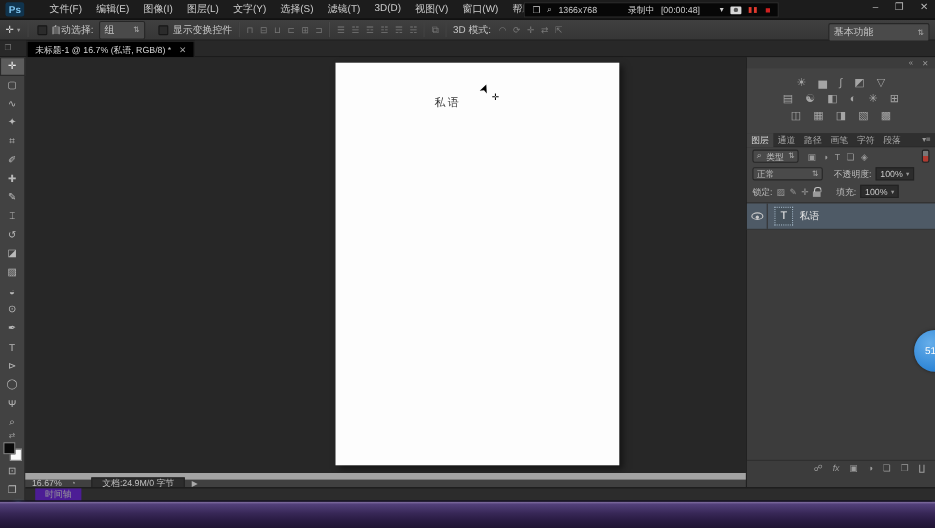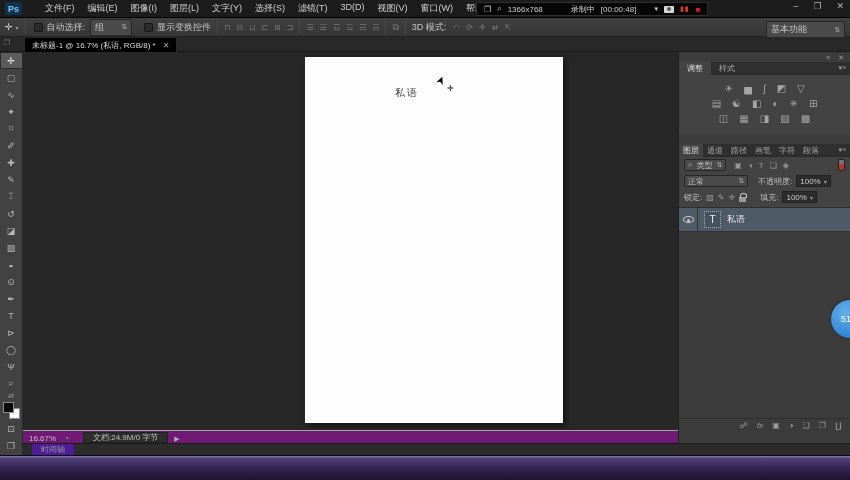--- a/index.html
+++ b/index.html
@@ -44,21 +44,21 @@
   .bg-swatch { position:absolute; right:0; bottom:0; width:11px; height:11px; background:#fbfbfb; border:1px solid #8a8a8a; }
 
   
   .pasteboard { left:23px; top:52px; width:655px; height:378px; background:#272727; }
   .canvas { left:305px; top:57px; width:258px; height:366px; background:#fdfdfd; box-shadow:3px 3px 6px rgba(0,0,0,.5); }
   .canvas-text { position:absolute; left:90px; top:29px; font-size:10px; color:#3b3b3b; letter-spacing:2px; }
   .cursor-arrow { position:absolute; left:436px; top:74px; font-size:11px; color:#000; transform:rotate(-68deg); text-shadow:0 0 1px #fff; z-index:40; }
   .cursor-cross { position:absolute; left:447px; top:84px; font-size:8px; color:#000; text-shadow:0 0 1px #fff; z-index:40; }
 
   
-  .statusbar { left:23px; top:430px; width:655px; height:13px; background:#701a75; border-top:1px solid #a3a3a3; display:flex; align-items:flex-end; font-size:8px; color:#c0c0c0; }
+  .statusbar { left:23px; top:430px; width:655px; height:13px; background:#404040; border-top:6px solid #a3a3a3; display:flex; align-items:center; font-size:8px; color:#c0c0c0; }
   .docinfo { background:#2d2d2d; border:1px solid #222; padding:0 9px; margin-left:14px; height:11px; display:flex; align-items:center; }
   .timeline { left:23px; top:443px; width:827px; height:12px; background:#2c2c2c; border-top:1px solid #1b1b1b; display:flex; align-items:center; }
   .timeline-tab { background:#4c1d95; color:#9a9a9a; font-size:8px; padding:0 9px; margin-left:9px; height:11px; display:flex; align-items:center; }
 
   
   .dock { left:678px; top:52px; width:172px; height:391px; background:#3c3c3c; border-left:1px solid:#1f1f1f; }
   .dock-ctl { position:absolute; right:6px; top:2px; font-size:7px; color:#9a9a9a; display:flex; gap:8px; }
   .ptabs { display:flex; align-items:center; background:#2f2f2f; height:13px; font-size:8px; color:#a8a8a8; border-bottom:1px solid #2a2a2a; }
   .ptab { padding:0 8px; height:13px; display:flex; align-items:center; }
   .ptab.small { padding:0 4px; }
@@ -187,21 +187,21 @@
   <div class="sep"></div>
   <span>3D 模式:</span>
   <div class="dim-icons" style="margin-left:7px">
     <span>◠</span>
     <span>⟳</span>
     <span>✛</span>
     <span>⇄</span>
     <span>⇱</span>
   </div>
 </div>
-<div class="abs dropdown workspace-btn" style="width:79px">
+<div class="abs dropdown workspace-btn" style="width:92px">
   <span>基本功能</span>
   <span class="dd-arrows" style="margin-left:auto">⇅</span>
 </div>
 
 <div class="abs tabrow"></div>
 <span class="corner-ic">❐</span>
 <div class="doctab">
   <span>未标题-1 @ 16.7% (私语, RGB/8) *</span>
   <span class="close">✕</span>
 </div>
@@ -287,25 +287,20 @@
 <span class="cursor-arrow">➤</span>
 <span class="cursor-cross">✛</span>
 
 <div class="abs dock" style="border-left:1px solid #1f1f1f">
   <div class="dock-ctl">
     <span>«</span>
     <span>✕</span>
   </div>
 
   <div style="margin-top:10px">
-    <div class="ptabs">
-      <span class="ptab active">调整</span>
-      <span class="ptab">样式</span>
-      <span class="pmenu">▾≡</span>
-    </div>
     <div class="adj-body">
       <div class="adj-row">
         <span>☀</span>
         <span>▅</span>
         <span>∫</span>
         <span>◩</span>
         <span>▽</span>
       </div>
       <div class="adj-row">
         <span>▤</span>
@@ -318,21 +313,21 @@
       <div class="adj-row">
         <span>◫</span>
         <span>▦</span>
         <span>◨</span>
         <span>▧</span>
         <span>▩</span>
       </div>
     </div>
   </div>
 
-  <div style="margin-top:10px">
+  <div style="">
     <div class="ptabs">
       <span class="ptab small active">图层</span>
       <span class="ptab small">通道</span>
       <span class="ptab small">路径</span>
       <span class="ptab small">画笔</span>
       <span class="ptab small">字符</span>
       <span class="ptab small">段落</span>
       <span class="pmenu">▾≡</span>
     </div>
     <div style="background:#434343;padding-bottom:2px">

